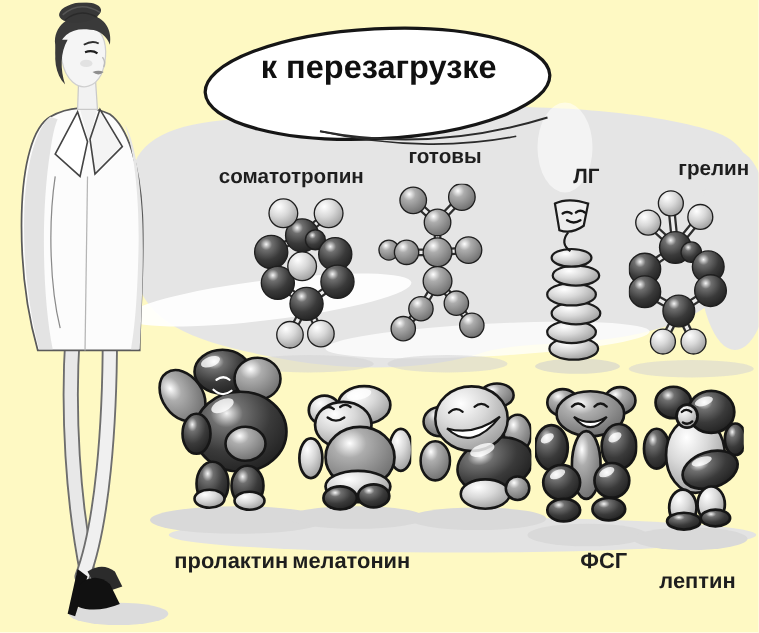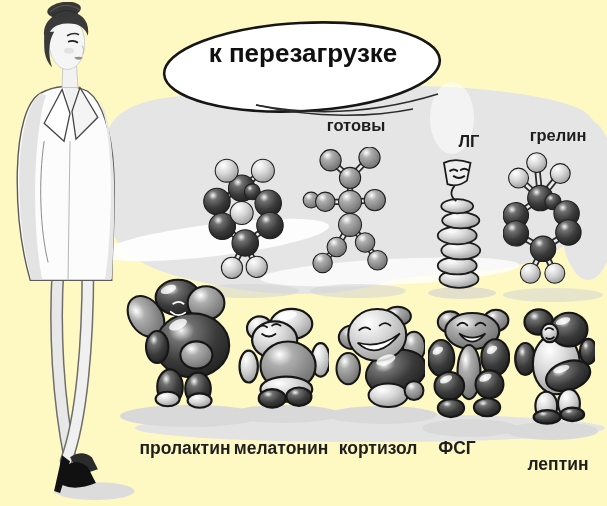--- a/index.html
+++ b/index.html
@@ -112,23 +112,24 @@
     <ellipse cx="147" cy="53" rx="138" ry="44" fill="#ffffff" stroke="#161616" stroke-width="2.6" transform="rotate(-3 147 53)"></ellipse>
   </svg>
   <svg class="abs" style="left:248px;top:92px" width="195" height="32">
     <path d="M 190,2 C 125,22 65,24 8,13" stroke="#2b2b2b" stroke-width="1.6" fill="none"></path>
     <path d="M 8,13 C 70,27 125,25 165,17" stroke="#2b2b2b" stroke-width="1.4" fill="none"></path>
   </svg>
   <div class="bubble-text">
     <div>к перезагрузке</div>
   </div>
 
+  <div class="lbl top" style="left:233px;top:133px">соматотропин</div>
   <div class="lbl top" style="left:356px;top:117px">готовы</div>
   <div class="lbl top" style="left:469px;top:133px">ЛГ</div>
-  <div class="lbl top" style="left:558px;top:127px">грелин</div>
+  <div class="lbl top" style="left:571px;top:127px">грелин</div>
 
   <svg class="abs" style="left:194px;top:150px" width="106" height="142" viewBox="0 0 120 160">
     <g>
       <path class="stk" d="M37,23 L54,43 M78,23 L54,43 M54,43 L26,58 M54,43 L84,60 M54,43 L54,71
                            M26,58 L32,86 M84,60 L86,85 M32,86 L58,105 M86,85 L58,105 M58,105 L43,133 M58,105 L71,132"></path>
       <path class="stk2" d="M37,23 L54,43 M78,23 L54,43 M54,43 L26,58 M54,43 L84,60 M54,43 L54,71
                             M26,58 L32,86 M84,60 L86,85 M32,86 L58,105 M86,85 L58,105 M58,105 L43,133 M58,105 L71,132"></path>
     </g>
     <circle class="bs" cx="54" cy="43" r="15" fill="url(#gDark)"></circle>
       <circle class="bs" cx="66" cy="47" r="9" fill="url(#gDark)"></circle>
@@ -287,17 +288,16 @@
     <ellipse class="hl" cx="62" cy="19" rx="9" ry="4" transform="rotate(-18 62 19)"></ellipse>
     <ellipse class="hl" cx="60" cy="76" rx="10" ry="4" transform="rotate(-18 60 76)"></ellipse>
     <g>
       <path class="fc" d="M 41,29 q 4,-4 9,0"></path>
       <path class="fc" d="M 42,39 q 5,3 9,-1"></path>
     </g>
   </svg>
 
   <div class="lbl bot" style="left:185px;top:440px">пролактин</div>
   <div class="lbl bot" style="left:281px;top:440px">мелатонин</div>
-  <div class="lbl bot" style="left:378px;top:440px">кортизол</div>
-  <div class="lbl bot" style="left:457px;top:440px">ФСГ</div>
+  <div class="lbl bot" style="left:483px;top:440px">ФСГ</div>
   <div class="lbl bot" style="left:558px;top:456px">лептин</div>
 
 </div>
 
 </body></html>

